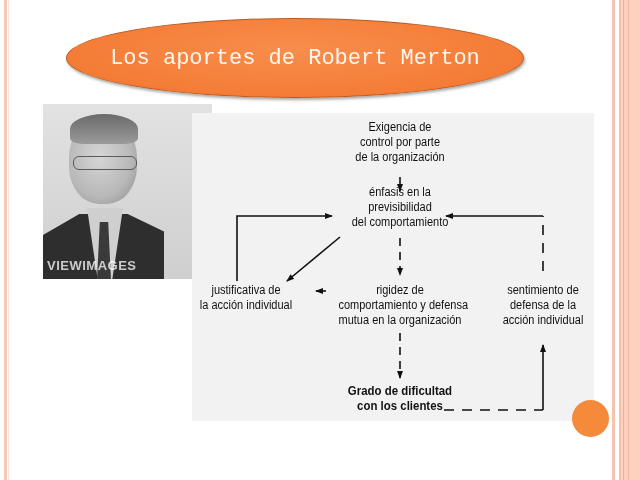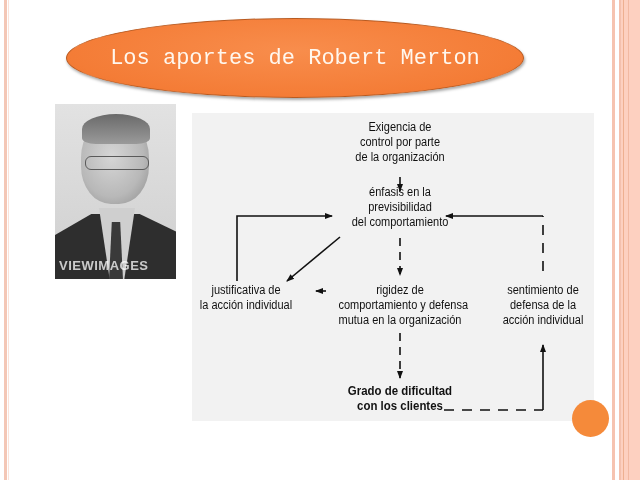--- a/index.html
+++ b/index.html
@@ -13,21 +13,21 @@
   .rb-line2 { position:absolute; left:619px; top:0; width:2px; height:480px; background:#f4c0ad; }
   .rb-line3 { position:absolute; left:623px; top:0; width:1px; height:480px; background:#eeb090; }
   .rb-line4 { position:absolute; left:628px; top:0; width:1px; height:480px; background:#f2b9a2; }
 
   .title-oval { position:absolute; left:66px; top:18px; width:456px; height:78px;
     border-radius:50%; background:radial-gradient(ellipse at 50% 40%, #f88d4c 0%, #f47c36 70%, #e8702c 100%);
     border:1px solid #b85a20; box-shadow:1px 2px 3px rgba(0,0,0,0.35);
     display:flex; flex-direction:column; align-items:center; justify-content:center; }
   .title-line { color:#fff7ee; font-family:Liberation Mono, monospace; font-size:22px; line-height:25px; text-align:center; }
 
-  .photo { position:absolute; left:55px; top:104px; width:121px; height:175px; background:#d8d8d8; overflow:hidden; }
+  .photo { position:absolute; left:43px; top:104px; width:121px; height:175px; background:#d8d8d8; overflow:hidden;padding-left:48px; }
   .photo-bg { position:absolute; inset:0; background:linear-gradient(180deg,#e2e2e2 0%, #cfcfcf 100%); }
   .photo-head { position:absolute; left:26px; top:14px; width:68px; height:86px; border-radius:46% 46% 44% 44%;
     background:radial-gradient(ellipse at 45% 45%, #d6d6d6 0%, #b8b8b8 60%, #8a8a8a 100%); }
   .photo-hair { position:absolute; left:27px; top:10px; width:68px; height:30px; border-radius:50% 50% 20% 20%;
     background:linear-gradient(180deg,#6a6a6a,#9a9a9a); }
   .photo-glasses { position:absolute; left:30px; top:52px; width:62px; height:12px; border:1px solid #5a5a5a; border-radius:6px; }
   .photo-suit { position:absolute; left:0; top:110px; width:121px; height:70px; background:#2e2e2e;
     clip-path:polygon(0 30%, 30% 0, 70% 0, 100% 25%, 100% 100%, 0 100%); }
   .photo-shirt { position:absolute; left:44px; top:104px; width:36px; height:72px; background:#cfcfcf;
     clip-path:polygon(0 0, 100% 0, 70% 100%, 30% 100%); }

